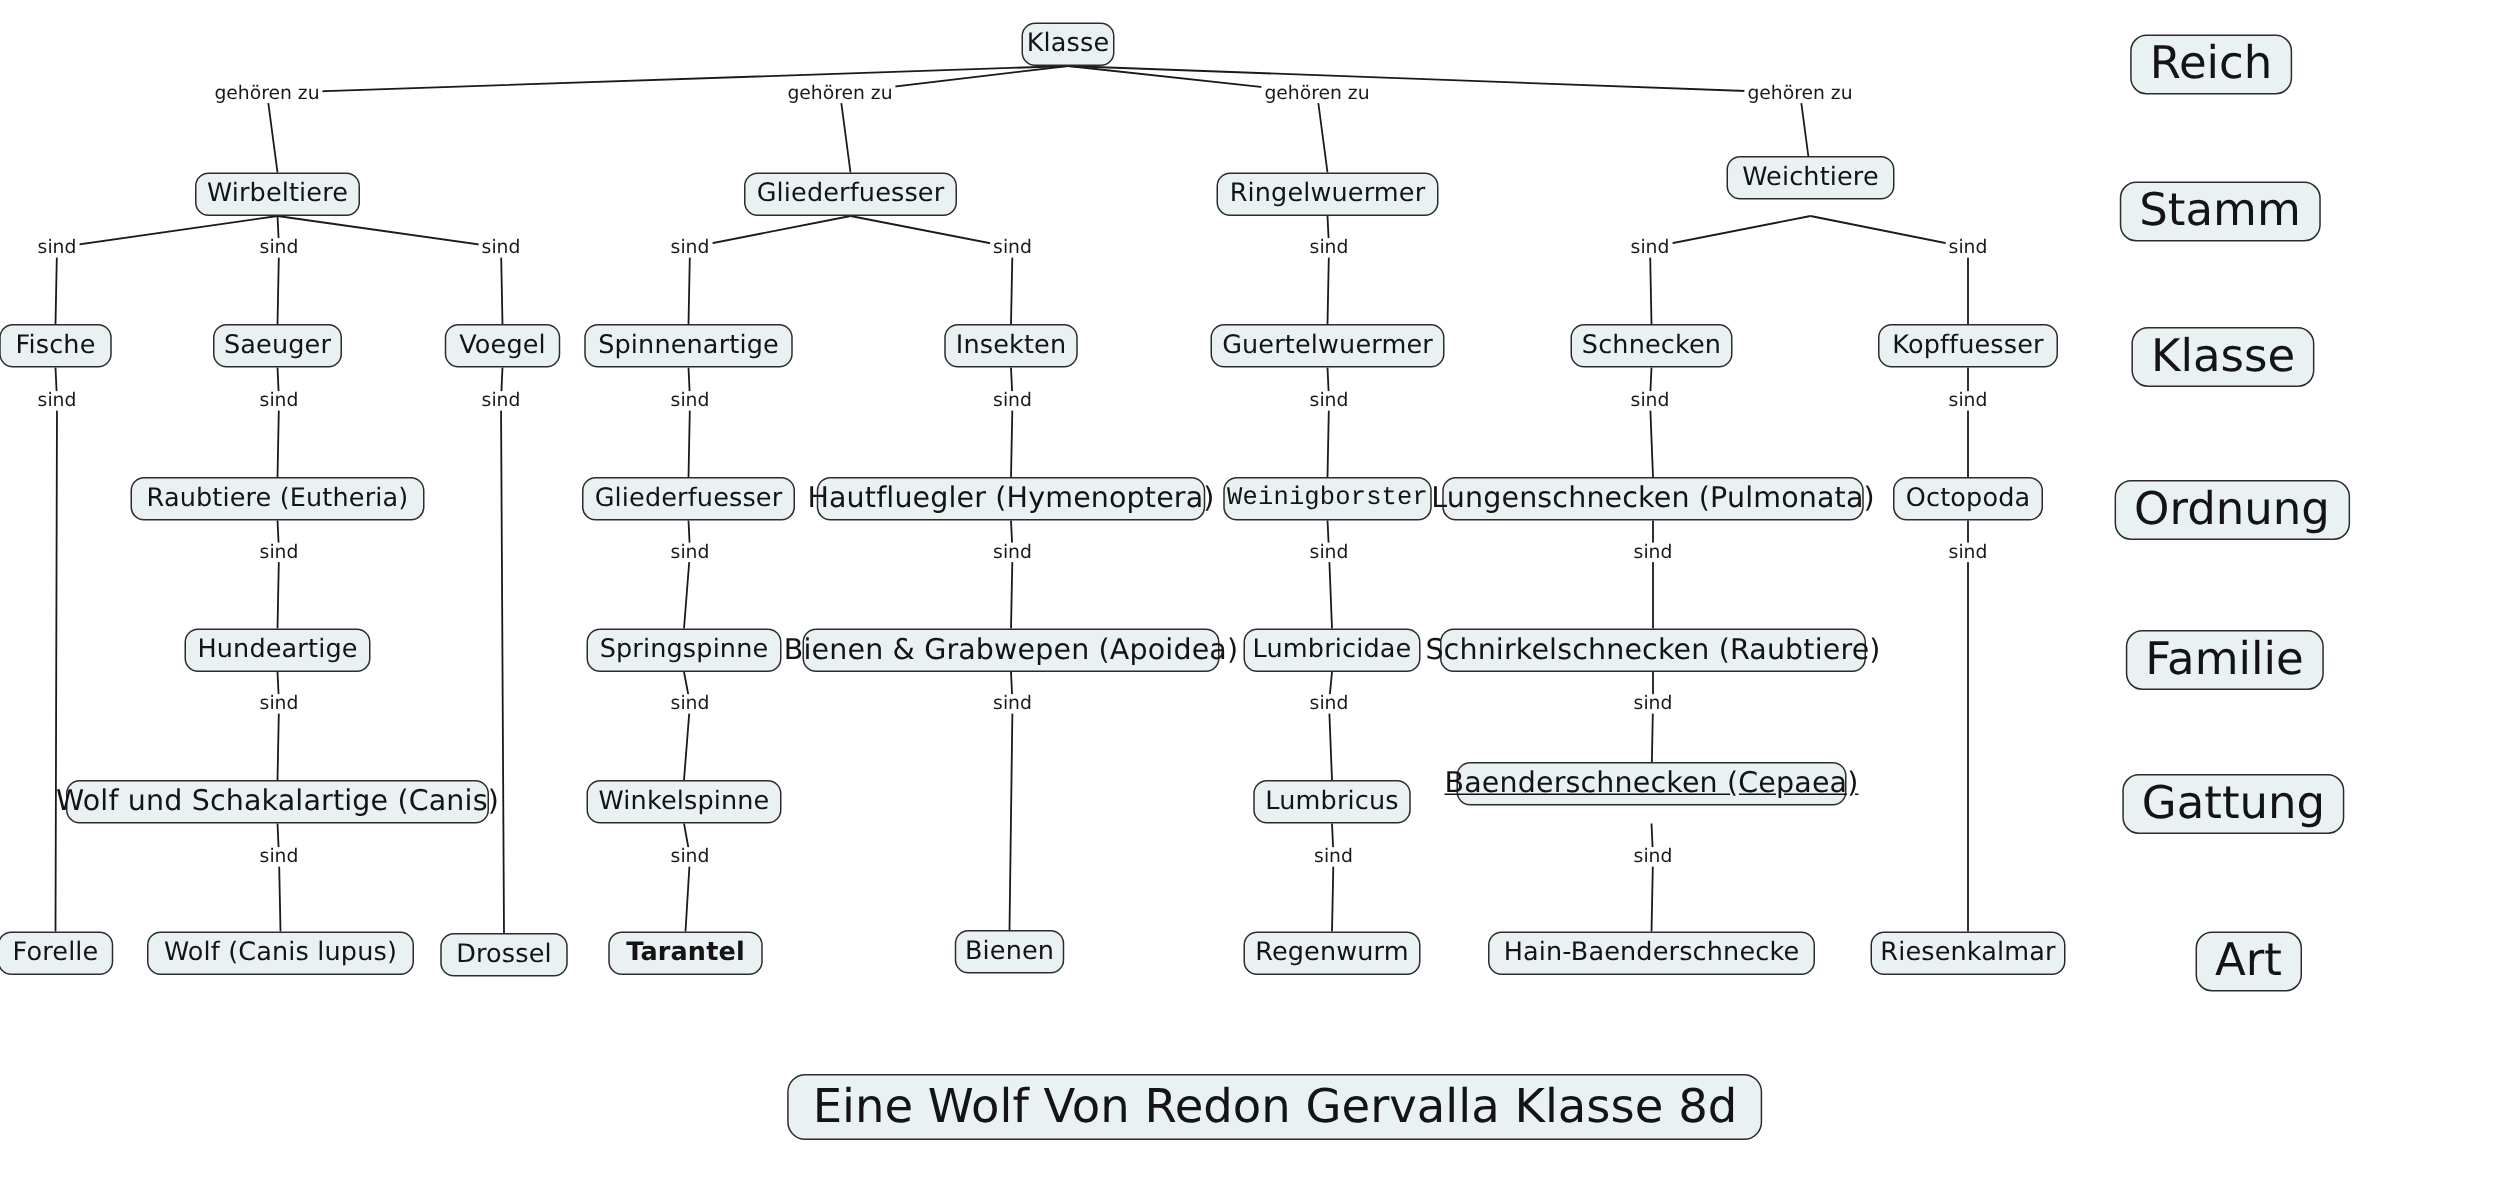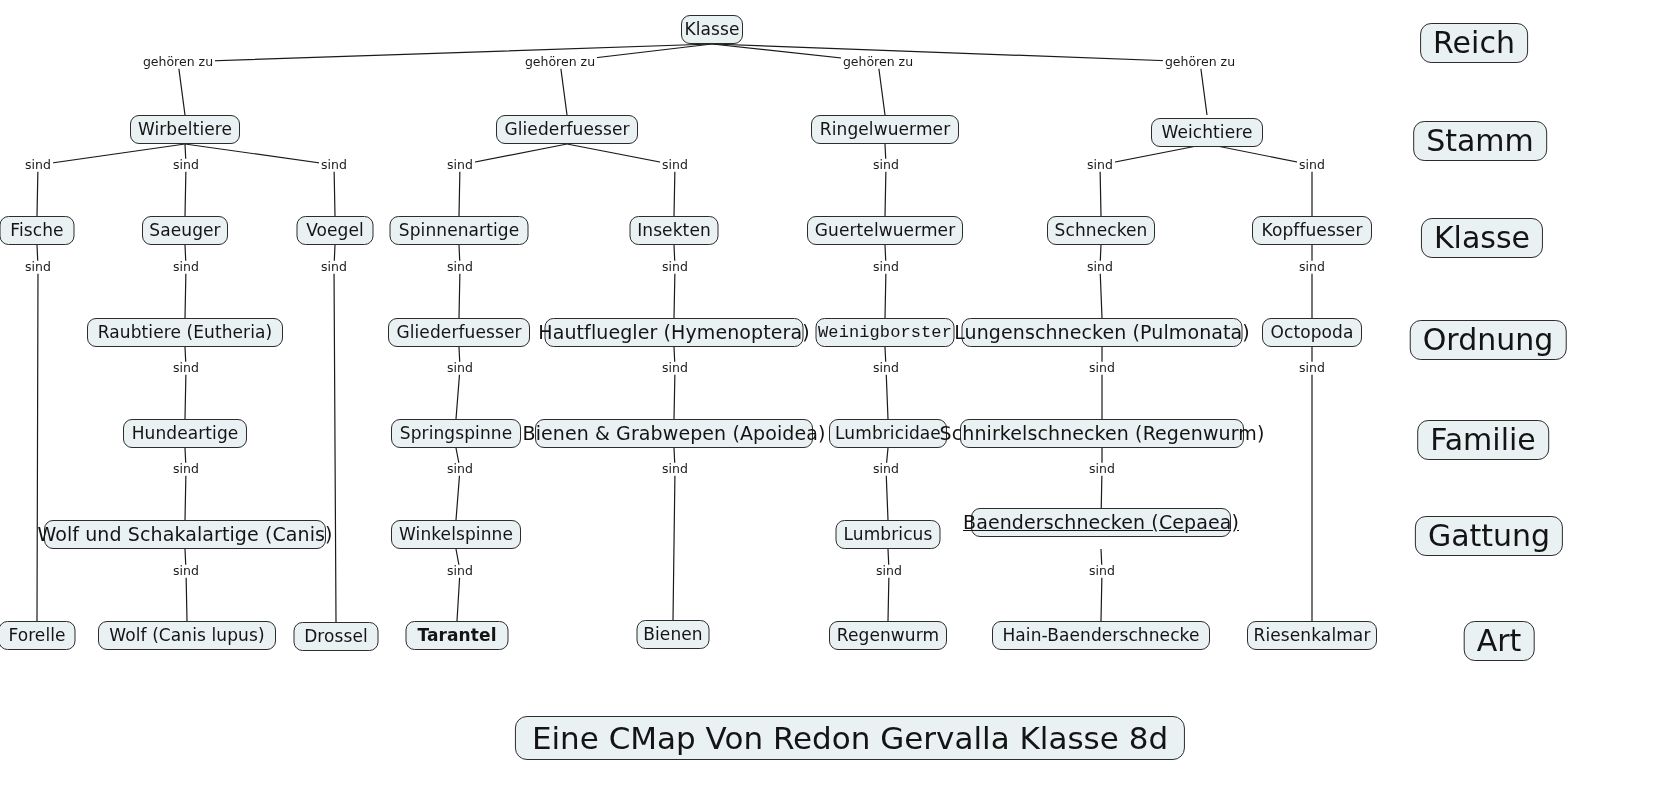--- a/index.html
+++ b/index.html
@@ -127,40 +127,40 @@
       <path d="M 1102 448 L 1102 469 L 1101 520" fill="none" stroke="#1a1a1a" stroke-width="1.2"></path>
       <path d="M 185 549 L 186 571 L 187 621" fill="none" stroke="#1a1a1a" stroke-width="1.2"></path>
       <path d="M 456 549 L 460 571 L 457 621" fill="none" stroke="#1a1a1a" stroke-width="1.2"></path>
       <path d="M 888 549 L 889 571 L 888 621" fill="none" stroke="#1a1a1a" stroke-width="1.2"></path>
       <path d="M 1101 549 L 1102 571 L 1101 621" fill="none" stroke="#1a1a1a" stroke-width="1.2"></path>
     </svg>
 <div class="node" style="left: 712px; top: 15px; width: 62px;">Klasse</div>
     <div class="node" style="left: 185px; top: 115px; width: 110px;">Wirbeltiere</div>
     <div class="node" style="left: 567px; top: 115px; width: 142px;">Gliederfuesser</div>
     <div class="node" style="left: 885px; top: 115px; width: 148px;">Ringelwuermer</div>
-    <div class="node" style="left: 1207px; top: 118px; width: 112px;">Weichtiere</div>
+    <div class="node" style="left: 1207px; top: 104px; width: 112px;">Weichtiere</div>
     <div class="node" style="left: 37px; top: 216px; width: 75px;">Fische</div>
     <div class="node" style="left: 185px; top: 216px; width: 86px;">Saeuger</div>
     <div class="node" style="left: 335px; top: 216px; width: 77px;">Voegel</div>
     <div class="node" style="left: 459px; top: 216px; width: 139px;">Spinnenartige</div>
     <div class="node" style="left: 674px; top: 216px; width: 89px;">Insekten</div>
     <div class="node" style="left: 885px; top: 216px; width: 156px;">Guertelwuermer</div>
     <div class="node" style="left: 1101px; top: 216px; width: 108px;">Schnecken</div>
     <div class="node" style="left: 1312px; top: 216px; width: 120px;">Kopffuesser</div>
     <div class="node" style="left: 185px; top: 318px; width: 196px;">Raubtiere (Eutheria)</div>
     <div class="node" style="left: 459px; top: 318px; width: 142px;">Gliederfuesser</div>
     <div class="node small" style="left: 674px; top: 318px; width: 259px;">Hautfluegler (Hymenoptera)</div>
     <div class="node" style="left: 885px; top: 318px; width: 139px; font-family: Liberation Mono, monospace;">Weinigborster</div>
     <div class="node small" style="left: 1102px; top: 318px; width: 281px;">Lungenschnecken (Pulmonata)</div>
     <div class="node" style="left: 1312px; top: 318px; width: 100px;">Octopoda</div>
     <div class="node" style="left: 185px; top: 419px; width: 124px;">Hundeartige</div>
     <div class="node" style="left: 456px; top: 419px; width: 130px;">Springspinne</div>
     <div class="node small" style="left: 674px; top: 419px; width: 278px;">Bienen &amp; Grabwepen (Apoidea)</div>
     <div class="node" style="left: 888px; top: 419px; width: 118px;">Lumbricidae</div>
-    <div class="node small" style="left: 1102px; top: 419px; width: 284px;">Schnirkelschnecken (Regenwurm)</div>
+    <div class="node small" style="left: 1102px; top: 419px; width: 284px;">Schnirkelschnecken (Raubtiere)</div>
     <div class="node small" style="left: 185px; top: 520px; width: 282px;">Wolf und Schakalartige (Canis)</div>
     <div class="node" style="left: 456px; top: 520px; width: 130px;">Winkelspinne</div>
     <div class="node" style="left: 888px; top: 520px; width: 105px;">Lumbricus</div>
     <div class="node small" style="left: 1101px; top: 508px; width: 260px; text-decoration: underline;">Baenderschnecken (Cepaea)</div>
     <div class="node" style="left: 37px; top: 621px; width: 77px;">Forelle</div>
     <div class="node" style="left: 187px; top: 621px; width: 178px;">Wolf (Canis lupus)</div>
     <div class="node" style="left: 336px; top: 622px; width: 85px;">Drossel</div>
     <div class="node" style="left: 457px; top: 621px; width: 103px; font-weight: bold;">Tarantel</div>
     <div class="node" style="left: 673px; top: 620px; width: 73px;">Bienen</div>
     <div class="node" style="left: 888px; top: 621px; width: 118px;">Regenwurm</div>
@@ -201,14 +201,14 @@
     <div class="edge-label" style="left: 460px; top: 571px;">sind</div>
     <div class="edge-label" style="left: 889px; top: 571px;">sind</div>
     <div class="edge-label" style="left: 1102px; top: 571px;">sind</div>
     <div class="legend-node" style="left: 1474px; top: 23px;">Reich</div>
     <div class="legend-node" style="left: 1480px; top: 121px;">Stamm</div>
     <div class="legend-node" style="left: 1482px; top: 218px;">Klasse</div>
     <div class="legend-node" style="left: 1488px; top: 320px;">Ordnung</div>
     <div class="legend-node" style="left: 1489px; top: 516px;">Gattung</div>
     <div class="legend-node" style="left: 1483px; top: 420px;">Familie</div>
     <div class="legend-node" style="left: 1466px; top: 621px; margin-left: 33px;">Art</div>
-    <div class="title-node" style="left: 850px; top: 716px;">Eine CMap Von Redon Gervalla Klasse 8d</div>
+    <div class="title-node" style="left: 850px; top: 716px;">Eine Wolf Von Redon Gervalla Klasse 8d</div>
   </div>
 
 </body></html>

